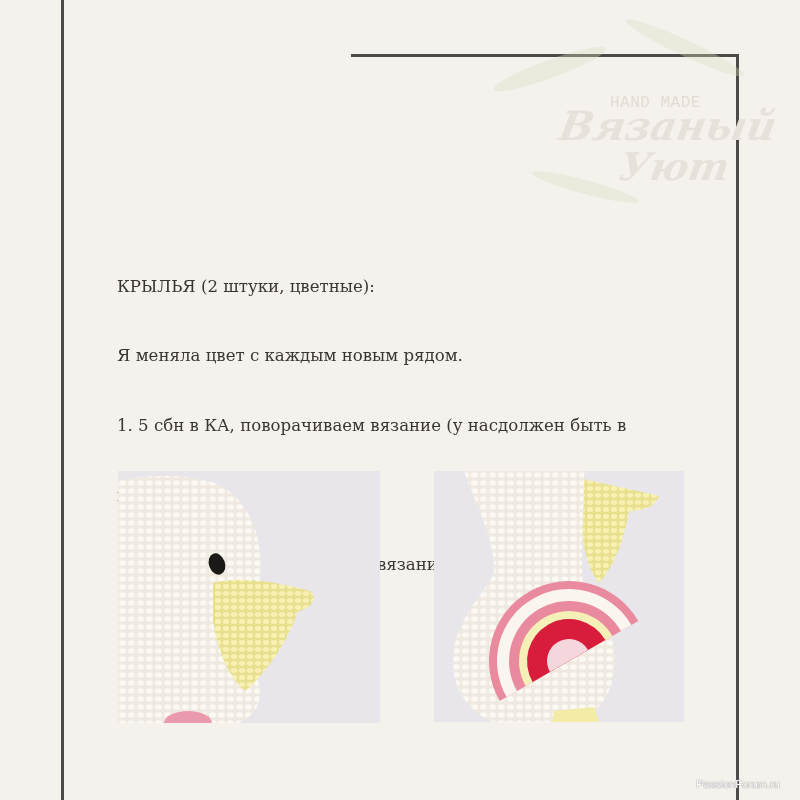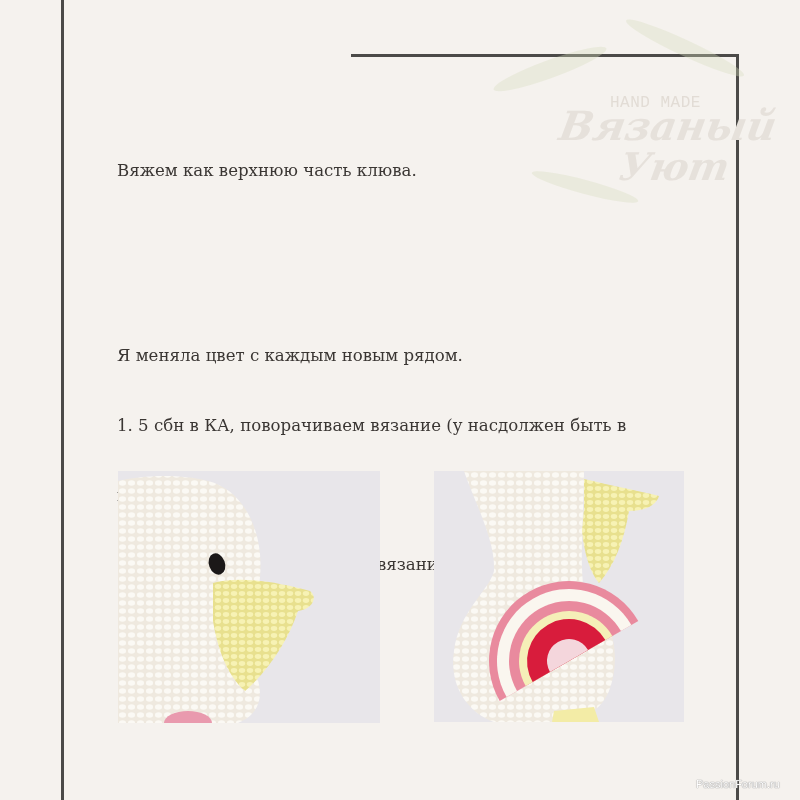--- a/index.html
+++ b/index.html
@@ -78,23 +78,23 @@
   <div class="wm-leaf" style="left:20px;top:40px;width:120px;height:18px;transform:rotate(-20deg);"></div>
   <div class="wm-leaf" style="left:150px;top:20px;width:130px;height:16px;transform:rotate(25deg);"></div>
   <div class="wm-leaf" style="left:60px;top:160px;width:110px;height:14px;transform:rotate(15deg);"></div>
   <div class="wm-hand">HAND MADE</div>
   <div class="wm-title1">Вязаный</div>
   <div class="wm-title2">Уют</div>
 </div>
 
 <div class="content">
   <div class="para">
-    <span class="line">Вяжем как верхнюю часть клюва.</span>
   </div>
   <div class="para">
+    <span class="line">КРЫЛЬЯ (2 штуки, цветные):</span>
     <span class="line">Я меняла цвет с каждым новым рядом.</span>
     <span class="line">1. 5 сбн в КА, поворачиваем вязание (у насдолжен быть в</span>
     <span class="line">итоге почти полукруг);</span>
     <span class="line">2. 5 прибавок, поворачиваем вязание (10 сбн);</span>
     
     
     
   </div>
   
 </div>

